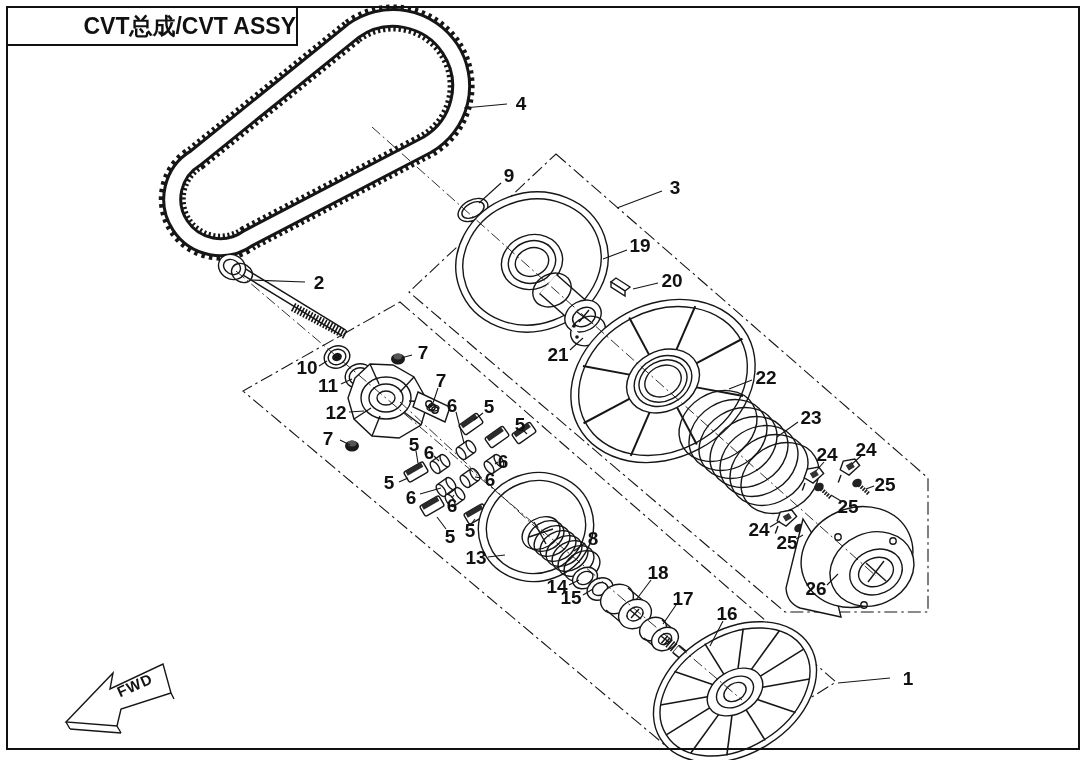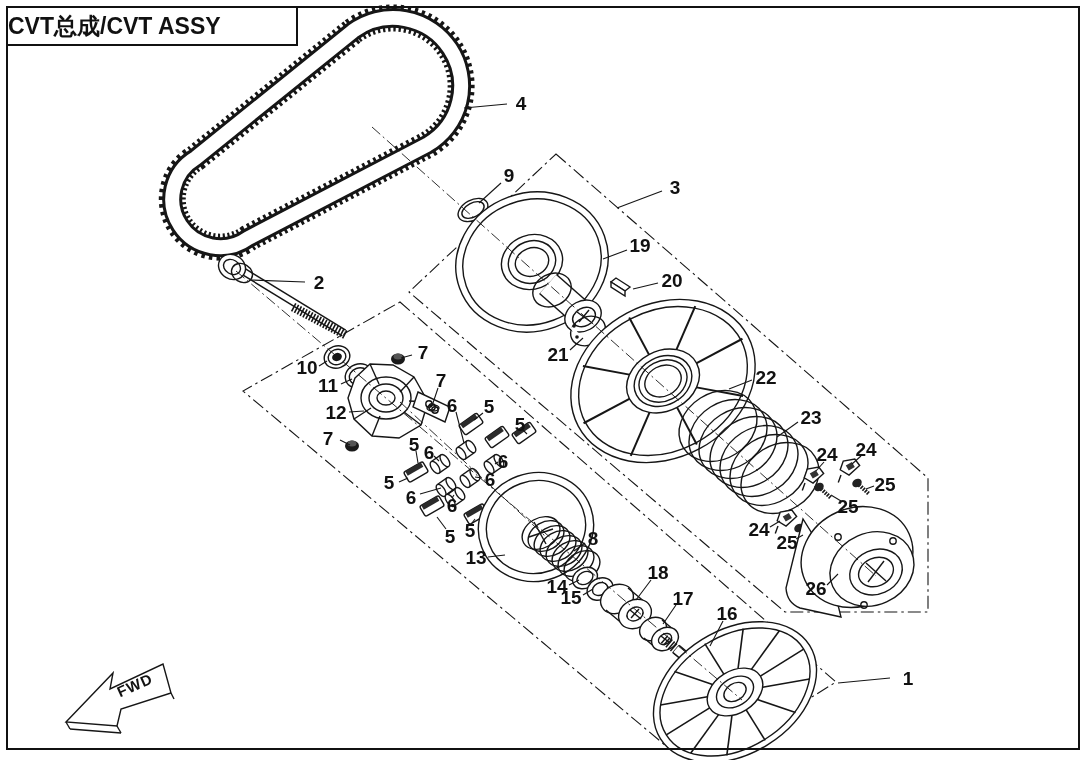--- a/index.html
+++ b/index.html
@@ -2,21 +2,21 @@
 <html><head>
 <meta charset="utf-8">
 <style>
   html,body{margin:0;padding:0;background:#fff;}
   .stage{position:relative;width:1090px;height:760px;background:#fff;overflow:hidden;
          font-family:"Liberation Sans",sans-serif;}
   .page-border{position:absolute;left:6px;top:6px;width:1074px;height:744px;
                border:2px solid #111;box-sizing:border-box;pointer-events:none;}
   .title-box{position:absolute;left:6px;top:6px;width:292px;height:40px;
              border:2px solid #111;box-sizing:border-box;background:#fff;
-             display:flex;align-items:center;justify-content:flex-start;}
+             display:flex;align-items:center;justify-content:flex-end;}
   .title-box span{font-size:23px;font-weight:bold;color:#111;letter-spacing:0px;}
   svg{position:absolute;left:0;top:0;}
   .part{stroke:#161616;stroke-width:1.4;fill:#fff;}
   .pline{stroke:#161616;stroke-width:1.4;fill:none;}
   .dashdot{fill:none;stroke:#161616;stroke-width:1.1;stroke-dasharray:13 4 2.5 4;}
   .axis{stroke:#161616;stroke-width:0.9;stroke-dasharray:11 3.5 2 3.5;fill:none;}
   .leader{stroke:#161616;stroke-width:1.1;fill:none;}
   .callout{font:700 19px "Liberation Sans",sans-serif;fill:#111;}
   .fwdtext{font:800 15px "Liberation Sans",sans-serif;fill:#111;letter-spacing:1px;}
 </style>

